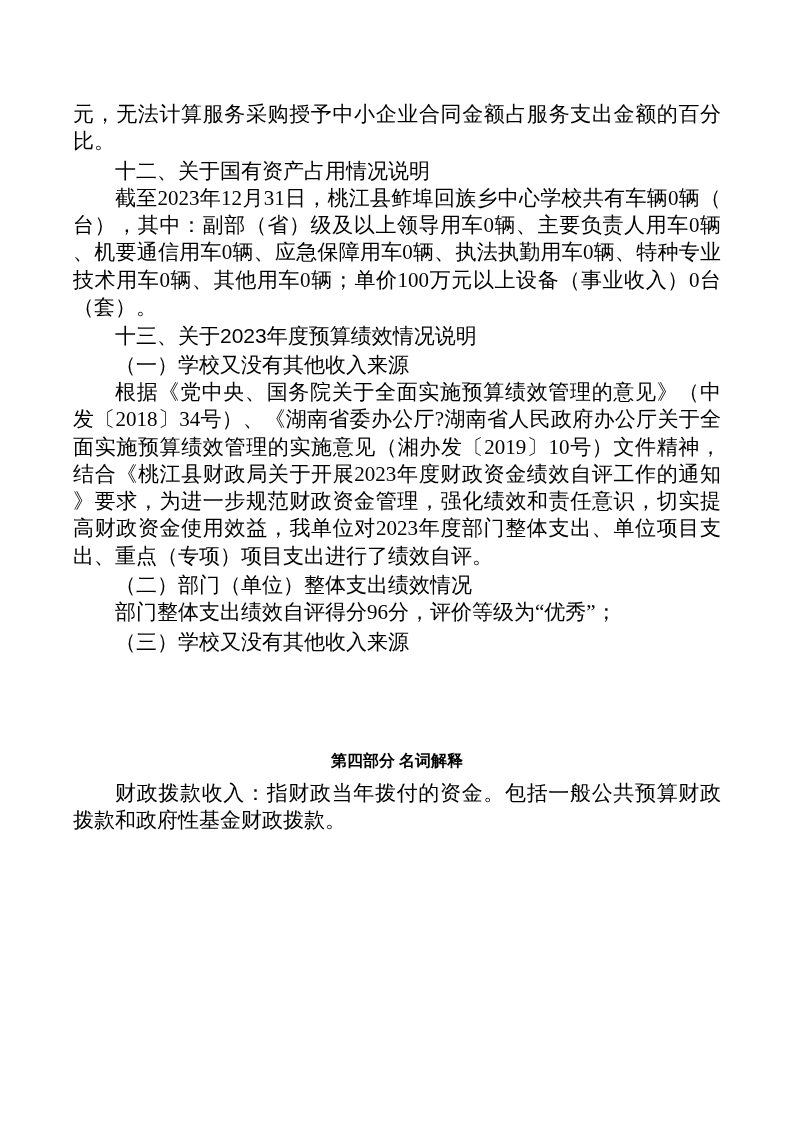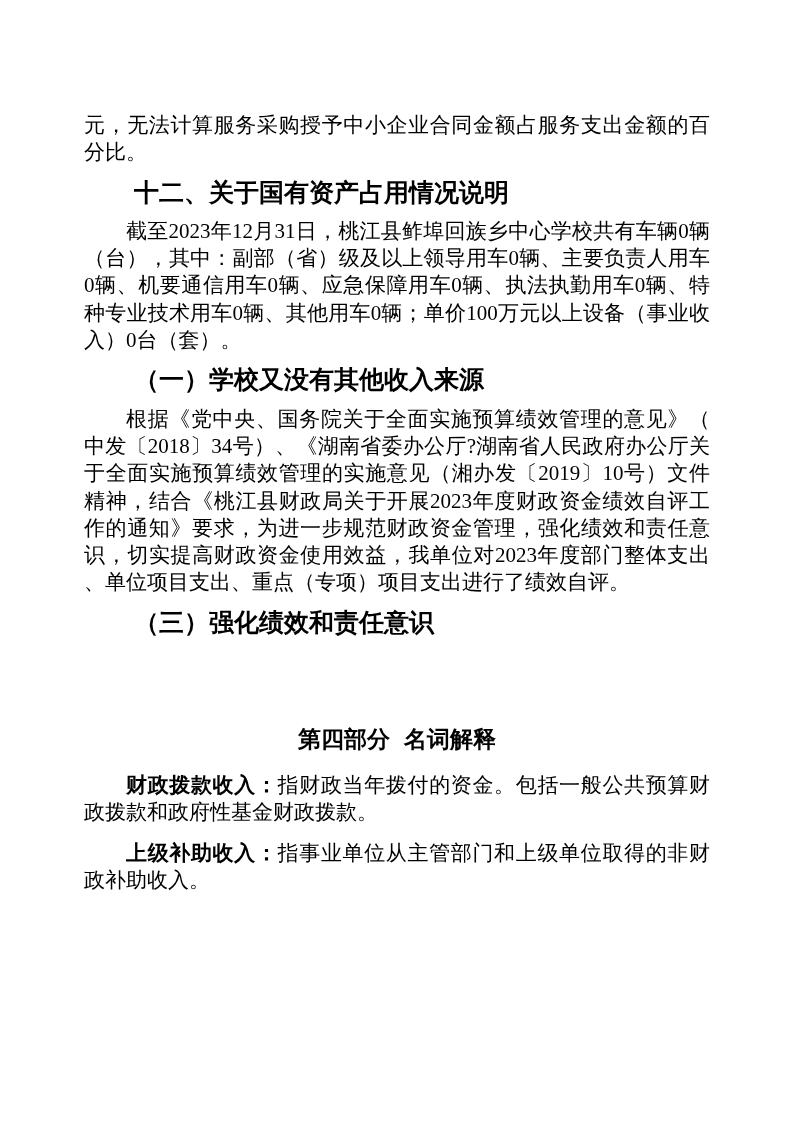--- a/index.html
+++ b/index.html
@@ -15,75 +15,77 @@
   }
   .page {
     box-sizing: border-box;
     width: 793px;
     height: 1122px;
     padding: 100px 71px 0 72px;
     overflow: hidden;
     background: #ffffff;
   }
   .para, .heading, .sub-heading, .part-title {
-    margin: 12px;
+    margin: 1px;
     padding: 0;
   }
   .para {
     font-size: 21px;
     line-height: 27.3px;
     text-align: justify;
     line-break: anywhere;
     font-weight: normal;
   }
   .indent {
     text-indent: 2em;
   }
   .heading, .sub-heading {
-    font-size: 25px;
+    font-size: 21px;
     line-height: 27.3px;
-    font-weight: bold;
+    font-weight: normal;
     font-family: "Liberation Sans", "DejaVu Sans", sans-serif;
     text-indent: 2em;
     text-align: left;
   }
   .part-title {
     margin-top: 88px;
-    font-size: 23px;
+    font-size: 16px;
     line-height: 35px;
     font-weight: bold;
-    font-family: Liberation Mono, monospace;
+    font-family: Liberation Serif, serif;
     text-align: center;
   }
   .term-label {
-    font-weight: bold;
+    font-weight: normal;
     font-family: "Liberation Sans", "DejaVu Sans", sans-serif;
   }
 </style>
 </head>
 <body>
 
 <div class="page">
 
   <p class="para">元，无法计算服务采购授予中小企业合同金额占服务支出金额的百分比。</p>
 
   <h2 class="heading">十二、关于国有资产占用情况说明</h2>
 
   <p class="para indent">截至2023年12月31日，桃江县鲊埠回族乡中心学校共有车辆0辆（台），其中：副部（省）级及以上领导用车0辆、主要负责人用车0辆、机要通信用车0辆、应急保障用车0辆、执法执勤用车0辆、特种专业技术用车0辆、其他用车0辆；单价100万元以上设备（事业收入）0台（套）。</p>
 
+  <h2 class="heading">十三、关于2023年度预算绩效情况说明</h2>
 
   <h3 class="sub-heading">（一）学校又没有其他收入来源</h3>
 
   <p class="para indent">根据《党中央、国务院关于全面实施预算绩效管理的意见》（中发〔2018〕34号）、《湖南省委办公厅?湖南省人民政府办公厅关于全面实施预算绩效管理的实施意见（湘办发〔2019〕10号）文件精神，结合《桃江县财政局关于开展2023年度财政资金绩效自评工作的通知》要求，为进一步规范财政资金管理，强化绩效和责任意识，切实提高财政资金使用效益，我单位对2023年度部门整体支出、单位项目支出、重点（专项）项目支出进行了绩效自评。</p>
 
+  <h3 class="sub-heading">（二）部门（单位）整体支出绩效情况</h3>
 
+  <p class="para indent">部门整体支出绩效自评得分96分，评价等级为“优秀”；</p>
 
-  <h3 class="sub-heading">（三）强化绩效和责任意识</h3>
+  <h3 class="sub-heading">（三）学校又没有其他收入来源</h3>
 
 
   <h1 class="part-title">第四部分 名词解释</h1>
 
   <p class="para indent"><b class="term-label">财政拨款收入：</b><span>指财政当年拨付的资金。包括一般公共预算财政拨款和政府性基金财政拨款。</span></p>
 
-  <p class="para indent"><b class="term-label">上级补助收入：</b><span>指事业单位从主管部门和上级单位取得的非财政补助收入。</span></p>
 
 
 </div>
 
 </body></html>

